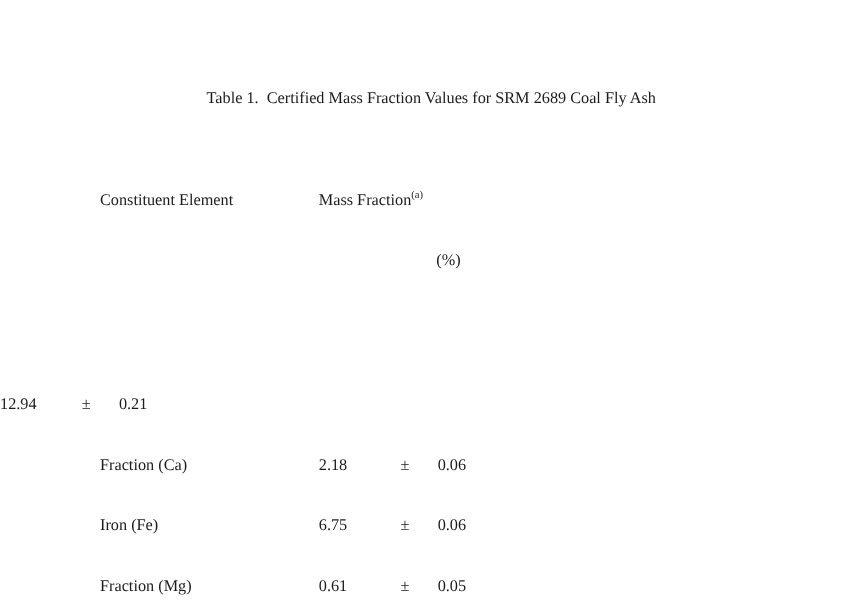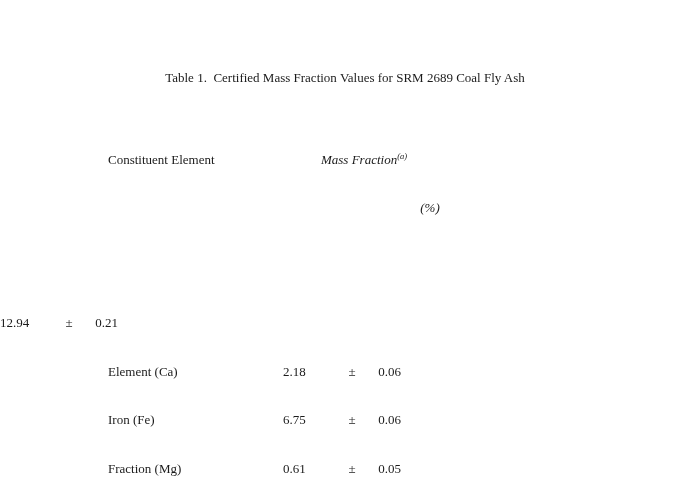--- a/index.html
+++ b/index.html
@@ -9,25 +9,25 @@
     font-family:"Liberation Serif","DejaVu Serif",serif;
     color:#1b1b1b;
   }
   .page { width:676px; height:489px; padding-top:22px; font-size:13px; white-space:pre-wrap; }
 
   .tbl-title { text-align:center; padding-left:14px; line-height:16px; }
 
   .hdr, .row, .pct-row { display:flex; line-height:16px; }
 
   
-  .c-name { margin-left:108px; width:175px; }
+  .c-name { margin-left:80px; width:175px; }
   .c-val  { width:52px;  text-align:left; }
   .c-pm   { width:34px;  text-align:center; }
   .c-unc  { width:41px;  text-align:center; }
-  .c-mf   { margin-left:0; width:162px; text-align:center;font-style:italic; }
+  .c-mf   { margin-left:0; width:162px; text-align:left; }
   .pct-row .c-mf { margin-left:349px; }
 
   .t1-hdr { margin-top:18px; }
   .rows { margin-top:19px; }
   .rows .row { height:16.5px; line-height:16.5px; }
 
   sup { font-size:8.5px; vertical-align:super; line-height:0; }
 </style>
 </head>
 <body>
@@ -44,21 +44,21 @@
     <div class="c-mf">(%)</div>
   </div>
 
   <div class="rows">
     <div class="row">
       <div class="c-val">12.94</div>
       <div class="c-pm">±</div>
       <div class="c-unc">0.21</div>
     </div>
     <div class="row">
-      <div class="c-name">Element (Ca)</div>
+      <div class="c-name">Fraction (Ca)</div>
       <div class="c-val">2.18</div>
       <div class="c-pm">±</div>
       <div class="c-unc">0.06</div>
     </div>
     <div class="row">
       <div class="c-name">Iron (Fe)</div>
       <div class="c-val">6.75</div>
       <div class="c-pm">±</div>
       <div class="c-unc">0.06</div>
     </div>

